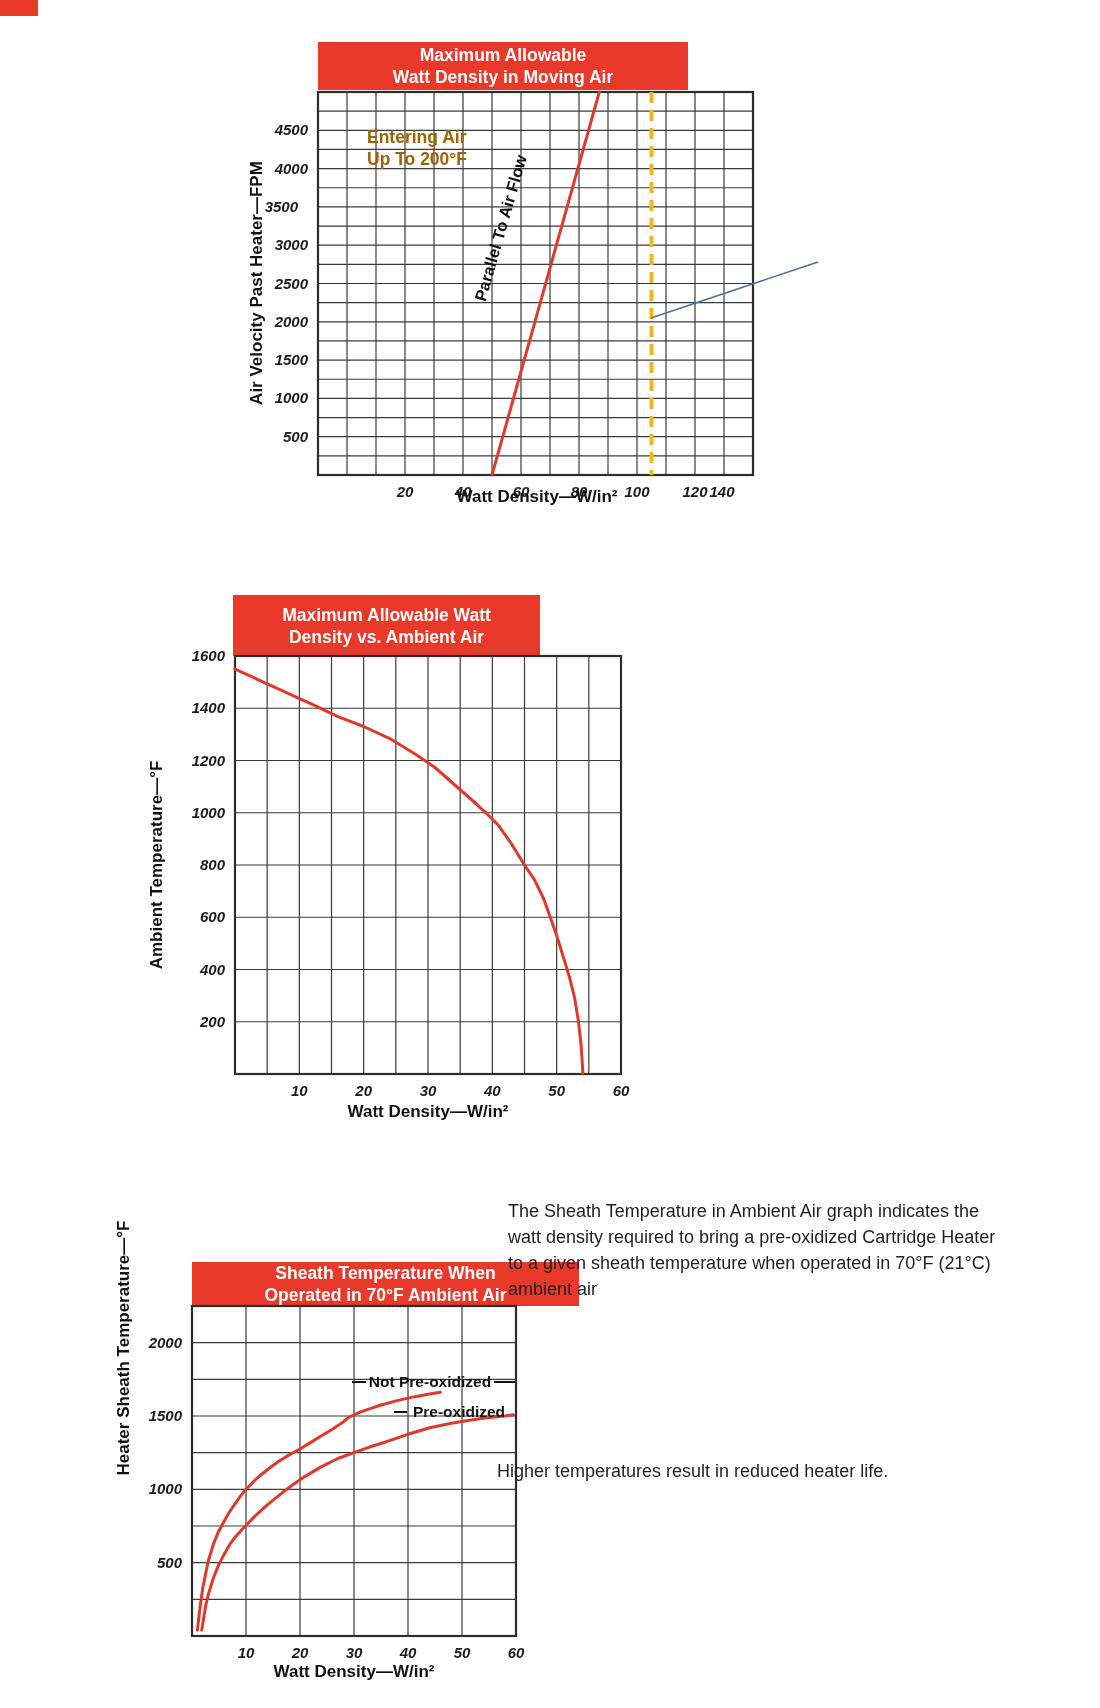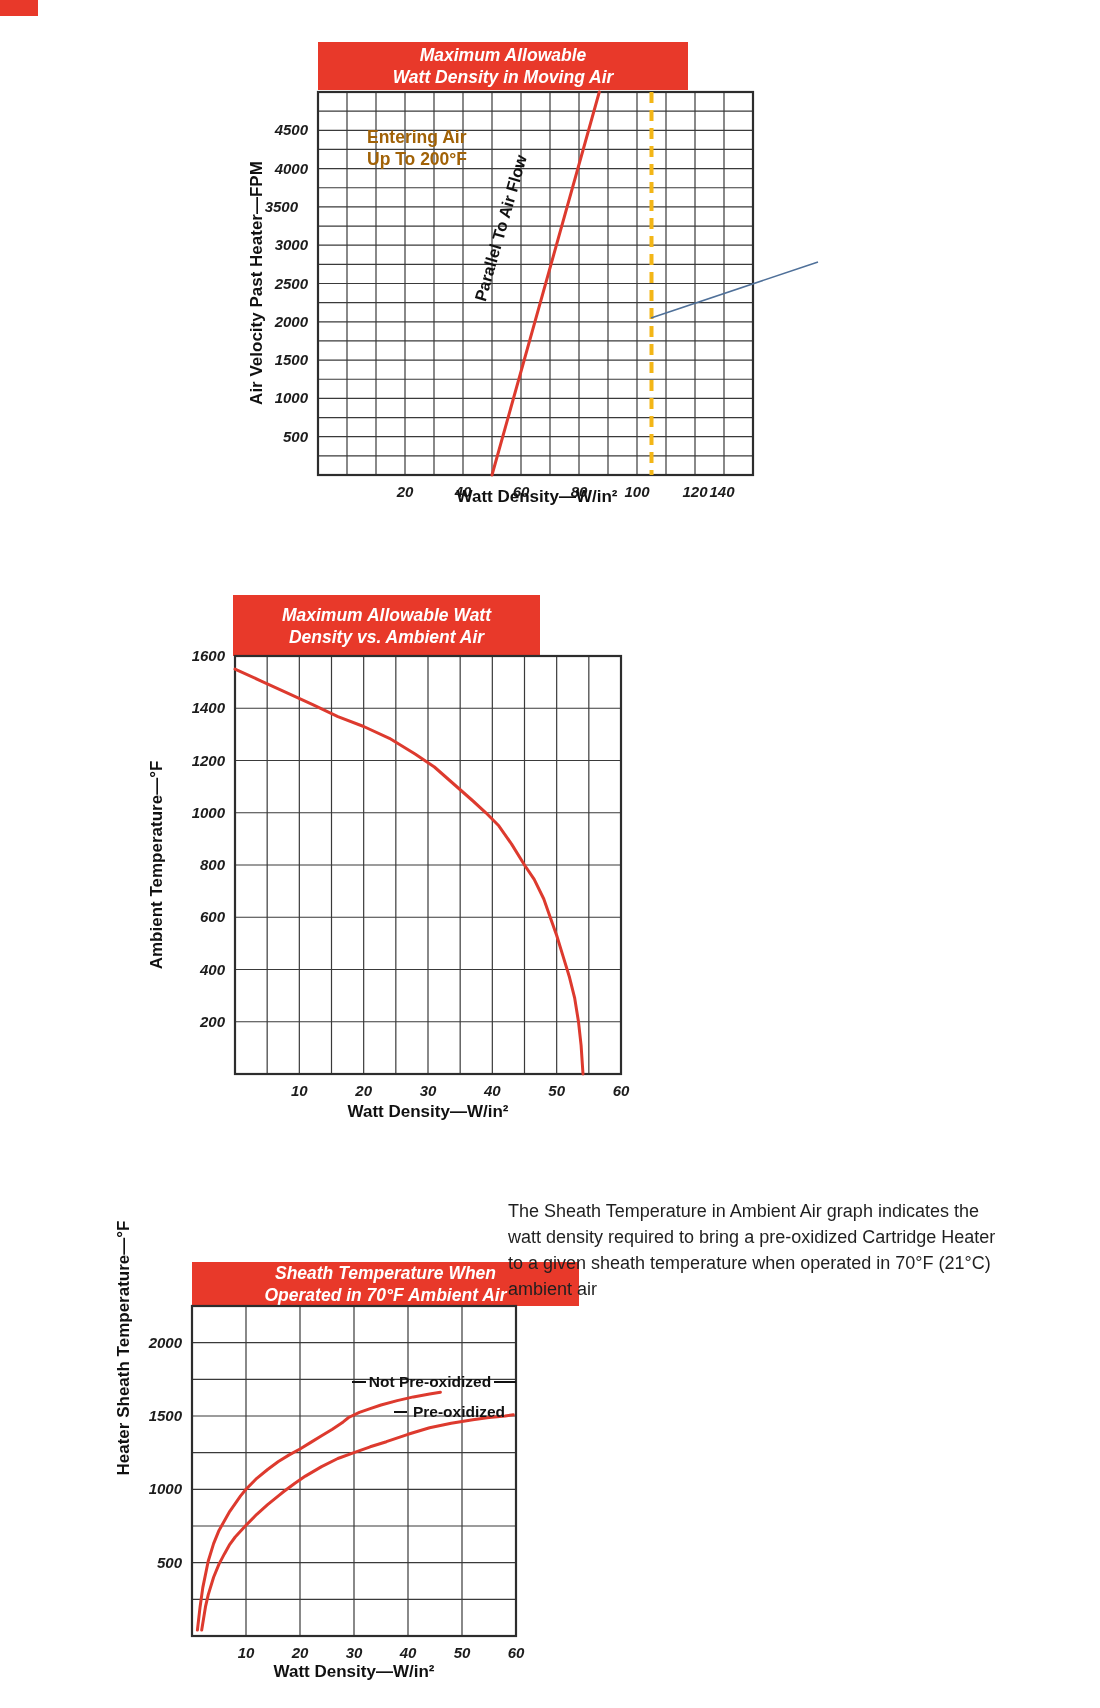--- a/index.html
+++ b/index.html
@@ -1,20 +1,20 @@
 <!DOCTYPE html>
 <html><head>
 <meta charset="utf-8">
 <style>
   html,body{margin:0;padding:0;background:#ffffff;}
   .page{position:relative;width:1100px;height:1708px;background:#ffffff;
         font-family:"Liberation Sans",sans-serif;overflow:hidden;}
   .corner{position:absolute;left:0;top:0;width:38px;height:16px;background:#e8392a;}
   .banner{position:absolute;background:#e8392a;color:#ffffff;display:flex;flex-direction:column;
-          justify-content:center;align-items:center;text-align:center;font-style:italic;}
+          justify-content:center;align-items:center;text-align:center;}
   .banner-line{font-weight:700;font-size:17.5px;line-height:22px;white-space:nowrap;}
   .chart-svg{position:absolute;}
   .tick{position:absolute;font-weight:700;font-size:15px;color:#1c1c1c;line-height:17px;font-style:italic;}
   .ytick{text-align:right;}
   .xtick{text-align:center;}
   .axis-title{position:absolute;font-weight:700;font-size:17px;color:#111;white-space:nowrap;
               transform:translate(-50%,-50%);}
   .axis-title.vert{transform:translate(-50%,-50%) rotate(-90deg);}
   .note{position:absolute;font-weight:700;font-size:17.5px;color:#a16207;line-height:22px;}
   .line-label{position:absolute;font-weight:700;font-size:16.5px;color:#111;white-space:nowrap;}
@@ -202,13 +202,14 @@
 
   <svg class="connector" width="240" height="90">
     <line x1="51" y1="78" x2="218" y2="22" stroke="#4f7099" stroke-width="1.6"></line>
   </svg>
 
 
   <div class="para" style="left:508px;top:1198px;width:520px;">The Sheath Temperature in Ambient Air graph indicates the
 watt density required to bring a pre-oxidized Cartridge Heater
 to a given sheath temperature when operated in 70°F (21°C)
 ambient air</div>
+  <div class="para" style="left:497px;top:1458px;width:440px;">Higher temperatures result in reduced heater life.</div>
 </div>
 
 </body></html>

